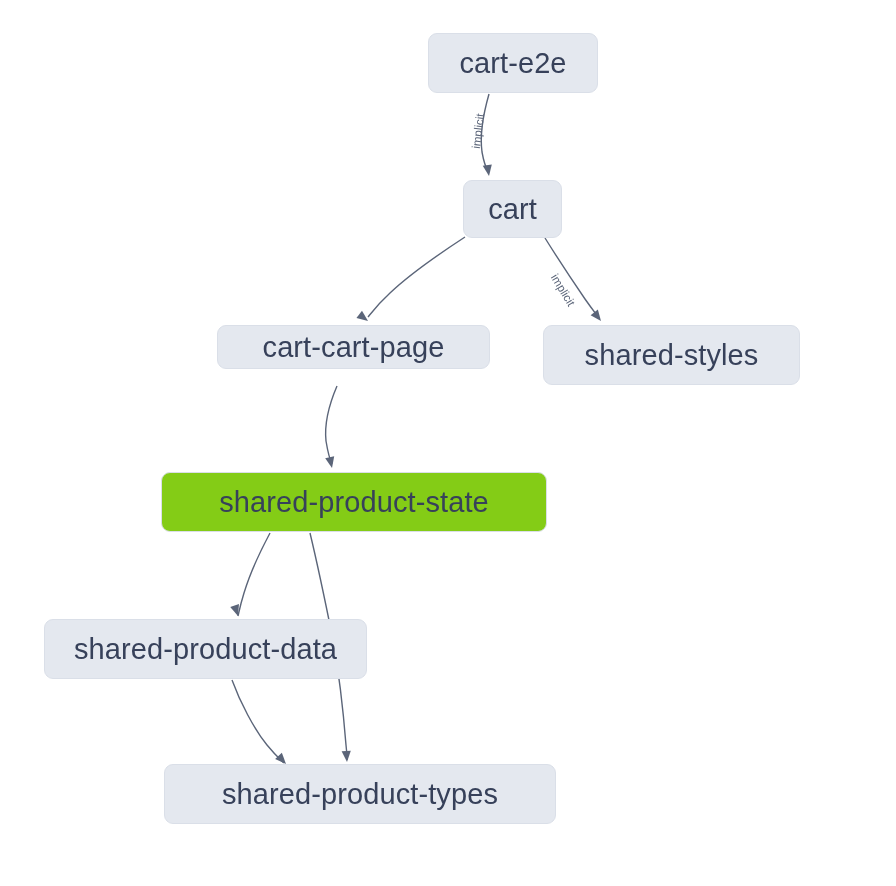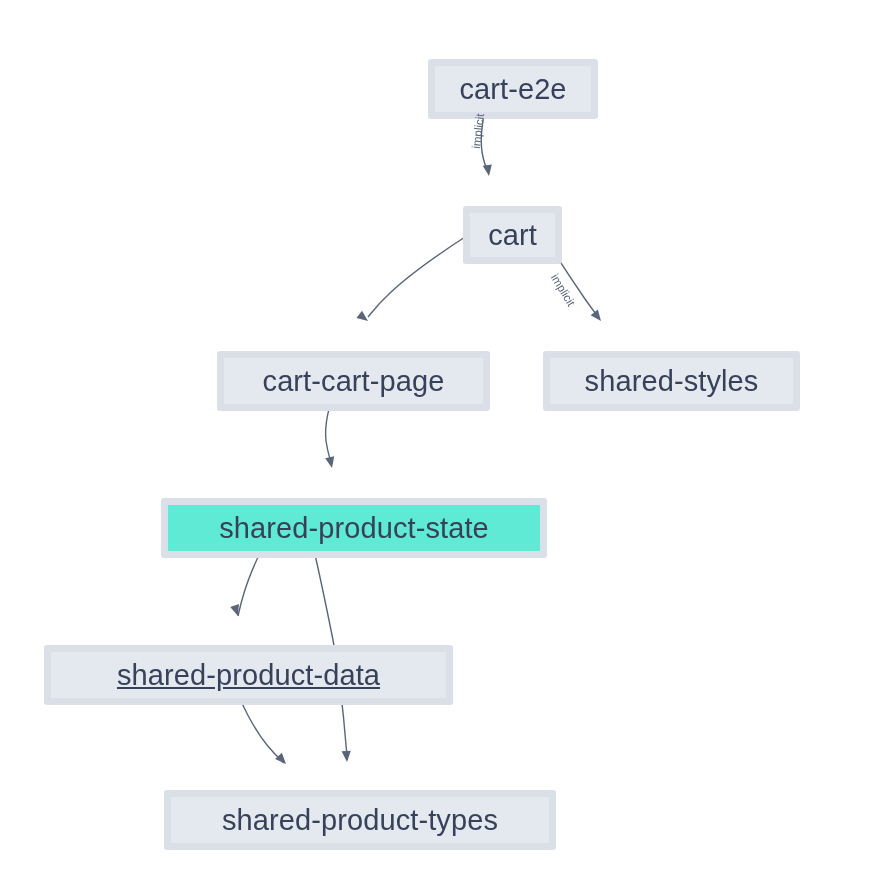--- a/index.html
+++ b/index.html
@@ -20,34 +20,33 @@
     left: 0;
     top: 0;
     width: 896px;
     height: 886px;
     pointer-events: none;
   }
   .graph-node {
     position: absolute;
     box-sizing: border-box;
     background: #e4e8ef;
-    border: 7px solid #6d28d9;
-    border-radius: 3px;
+    border: 1px solid #6d28d9;
+    border-radius: 9px;
     display: flex;
     align-items: center;
     justify-content: center;
     color: #37415a;
     font-family: "Liberation Sans", sans-serif;
     font-size: 29px;
     font-weight: 400;
     letter-spacing: 0.1px;
     white-space: nowrap;
     z-index: 5;
     cursor: pointer;
-    margin-top: 26px;
   }
   .edge-path {
     fill: none;
     stroke: #5b6579;
     stroke-width: 1.4px;
   }
   .edge-label {
     position: absolute;
     font-family: "Liberation Sans", sans-serif;
     font-size: 11.5px;
@@ -84,30 +83,30 @@
       </g>
   </svg>
 
   <div id="nodes-group">
       <div class="graph-node" style="left: 428px; top: 33px; width: 170px; height: 60px; background: rgb(228, 232, 239); border-color: rgb(218, 223, 232); color: rgb(55, 65, 90);">
         <span>cart-e2e</span>
       </div>
       <div class="graph-node" style="left: 463px; top: 180px; width: 99px; height: 58px; background: rgb(228, 232, 239); border-color: rgb(218, 223, 232); color: rgb(55, 65, 90);">
         <span>cart</span>
       </div>
-      <div class="graph-node" style="left: 217px; top: 325px; width: 273px; height: 60px; background: rgb(228, 232, 239); border-color: rgb(218, 223, 232); color: rgb(55, 65, 90);">
+      <div class="graph-node" style="left: 217px; top: 325px; width: 273px; height: 44px; background: rgb(228, 232, 239); border-color: rgb(218, 223, 232); color: rgb(55, 65, 90);">
         <span>cart-cart-page</span>
       </div>
       <div class="graph-node" style="left: 543px; top: 325px; width: 257px; height: 60px; background: rgb(228, 232, 239); border-color: rgb(218, 223, 232); color: rgb(55, 65, 90); align-items: center;">
         <span>shared-styles</span>
       </div>
-      <div class="graph-node" style="left: 161px; top: 472px; width: 386px; height: 60px; background: #5eead4; border-color: rgb(218, 223, 232); color: rgb(55, 65, 90);">
+      <div class="graph-node" style="left: 161px; top: 472px; width: 386px; height: 60px; background: #84cc16; border-color: rgb(218, 223, 232); color: rgb(55, 65, 90);">
         <span>shared-product-state</span>
       </div>
-      <div class="graph-node" style="left: 44px; top: 619px; width: 409px; height: 60px; background: rgb(228, 232, 239); border-color: rgb(218, 223, 232); color: rgb(55, 65, 90); text-decoration: underline;">
+      <div class="graph-node" style="left: 44px; top: 619px; width: 323px; height: 60px; background: rgb(228, 232, 239); border-color: rgb(218, 223, 232); color: rgb(55, 65, 90);">
         <span>shared-product-data</span>
       </div>
       <div class="graph-node" style="left: 164px; top: 764px; width: 392px; height: 60px; background: rgb(228, 232, 239); border-color: rgb(218, 223, 232); color: rgb(55, 65, 90);">
         <span>shared-product-types</span>
       </div>
     </div>
   <div id="edge-labels-group">
       <div class="edge-label" style="left: 478px; top: 131px; color: rgb(91, 101, 121); transform: translate(-50%, -50%) rotate(-83deg);">implicit</div>
       <div class="edge-label" style="left: 563px; top: 290px; color: rgb(91, 101, 121); transform: translate(-50%, -50%) rotate(59deg);">implicit</div>
     </div>

